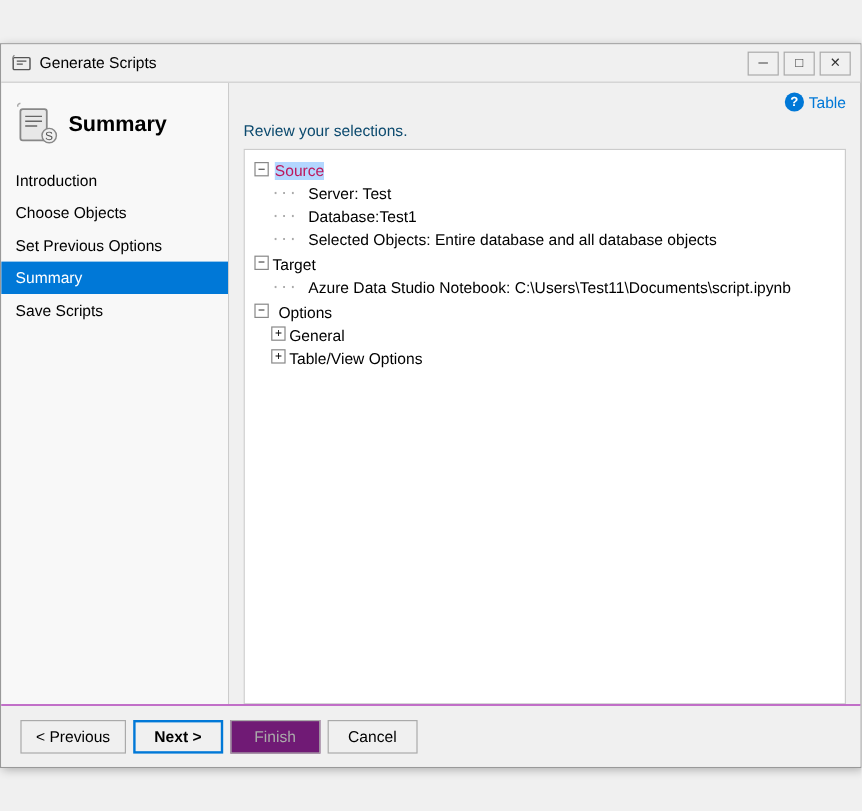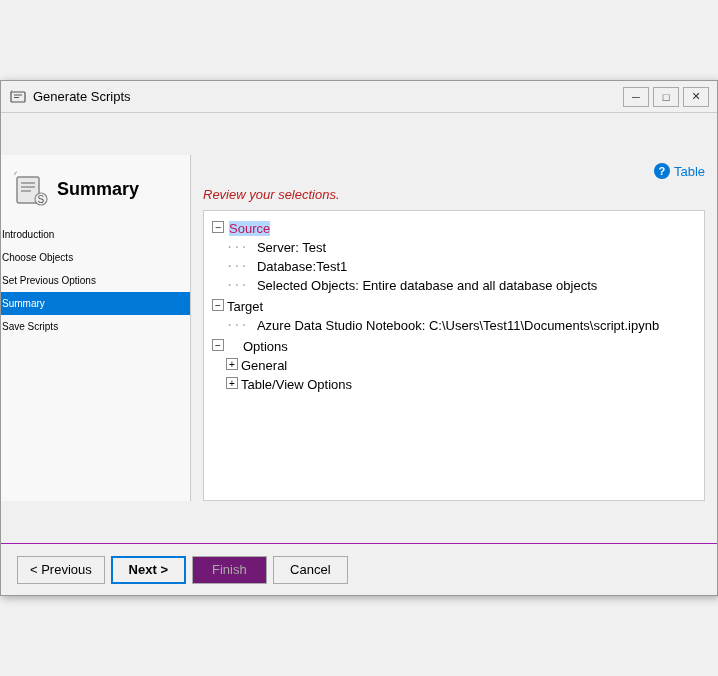--- a/index.html
+++ b/index.html
@@ -9,27 +9,26 @@
       background: #f0f0f0;
       display: flex;
       align-items: center;
       justify-content: center;
       width: 718px;
       height: 676px;
       overflow: hidden;
     }
     .window {
       width: 718px;
-      height: 516px;
+      height: 604px;
       background: #f0f0f0;
       border: 1px solid #999;
       display: flex;
       flex-direction: column;
       box-shadow: 2px 2px 8px rgba(0,0,0,0.3);
-      gap: 42px;
     }
     .title-bar {
       background: #f0f0f0;
       display: flex;
       align-items: center;
       height: 32px;
       padding: 0 8px;
       border-bottom: 1px solid #ccc;
       user-select: none;
     }
@@ -92,24 +91,24 @@
     .sidebar-title {
       font-size: 18px;
       font-weight: 600;
       color: #000;
     }
     .sidebar-nav {
       display: flex;
       flex-direction: column;
     }
     .nav-item {
-      padding: 6px 1px;
+      padding: 6px 12px;
       cursor: pointer;
       color: #000;
-      font-size: 10px;
+      font-size: 13px;
     }
     .nav-item.active {
       background: #0078d7;
       color: white;
     }
 
     
     .main {
       flex: 1;
       background: #f0f0f0;
@@ -139,22 +138,21 @@
       color: white;
       font-size: 11px;
       font-weight: bold;
       display: flex;
       align-items: center;
       justify-content: center;
     }
     .review-label {
       padding: 0 12px 8px 12px;
       font-size: 13px;
-      color: #b91c1c;
-      font-style: italic;
+      color: #0c4a6e;
     }
 
     
     .tree-panel {
       margin: 0 12px;
       background: white;
       border: 1px solid #ccc;
       flex: 1;
       overflow: auto;
       padding: 8px;
@@ -299,21 +297,21 @@
           <span class="tree-label" style="margin-left:3px;">Target</span>
         </div>
 
         <div class="tree-node tree-indent-1">
           <span class="tree-lines" style="color:#aaa;font-family:monospace;font-size:12px;">··· </span>
           <span class="tree-label">Azure Data Studio Notebook: C:\Users\Test11\Documents\script.ipynb</span>
         </div>
 
         <div class="tree-node" style="margin-top:2px;">
           <span style="border:1px solid #888;width:12px;height:12px;display:inline-flex;align-items:center;justify-content:center;font-size:10px;background:white;cursor:pointer;">−</span>
-          <span class="tree-label" style="margin-left:19px;">Options</span>
+          <span class="tree-label" style="margin-left:8px;">Options</span>
         </div>
 
         <div class="tree-node tree-indent-1">
           <span style="border:1px solid #888;width:12px;height:12px;display:inline-flex;align-items:center;justify-content:center;font-size:10px;background:white;cursor:pointer;margin-right:3px;">+</span>
           <span class="tree-label">General</span>
         </div>
 
         <div class="tree-node tree-indent-1">
           <span style="border:1px solid #888;width:12px;height:12px;display:inline-flex;align-items:center;justify-content:center;font-size:10px;background:white;cursor:pointer;margin-right:3px;">+</span>
           <span class="tree-label">Table/View Options</span>

